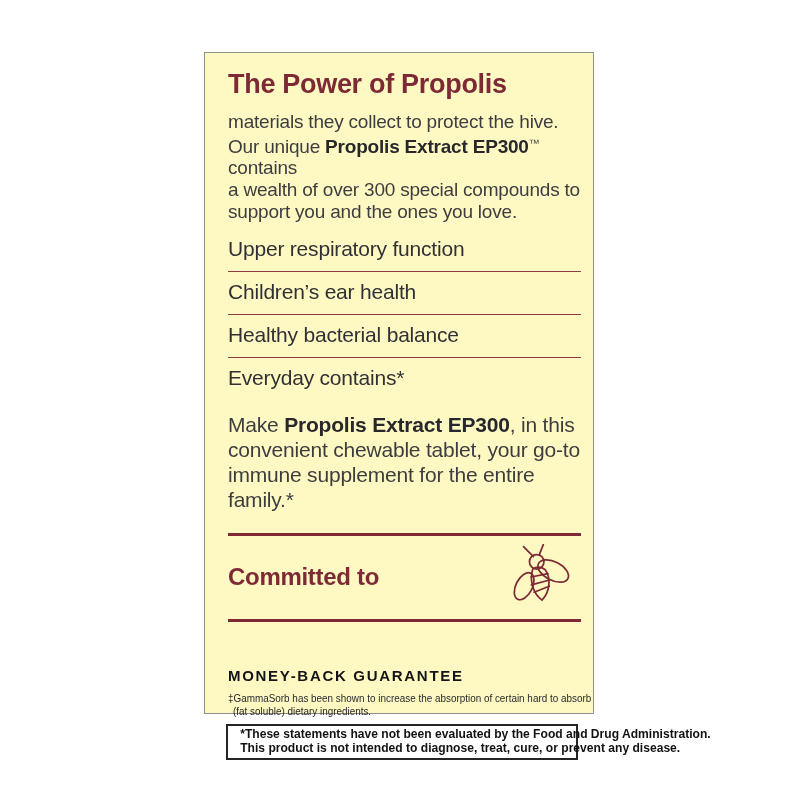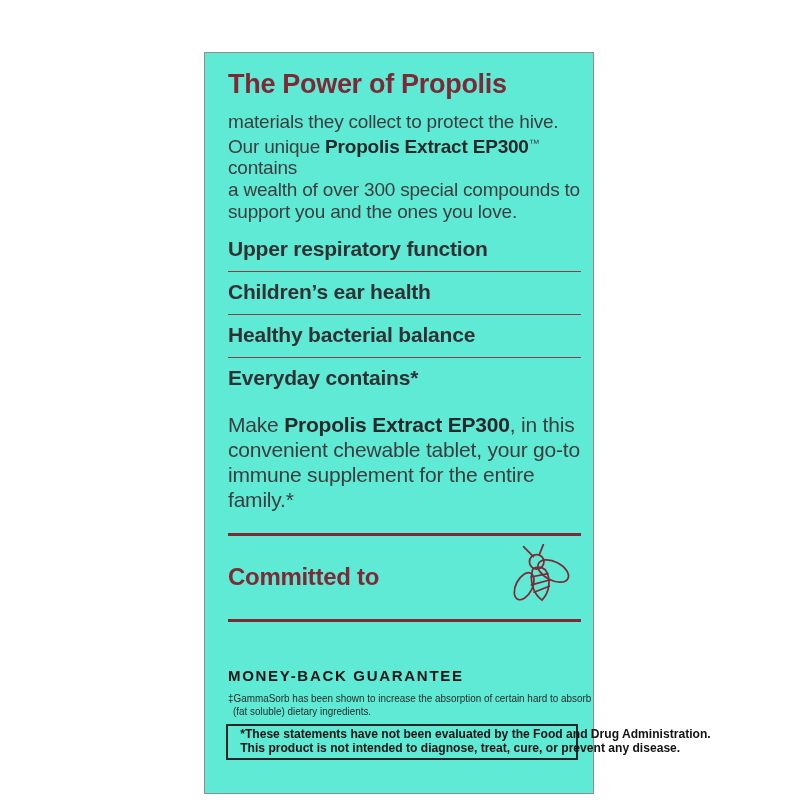--- a/index.html
+++ b/index.html
@@ -1,28 +1,28 @@
 <!DOCTYPE html>
 <html><head>
 <meta charset="utf-8">
 <style>
   html,body{margin:0;padding:0;background:#ffffff;width:800px;height:800px;
     font-family:"Liberation Sans",sans-serif;-webkit-font-smoothing:antialiased;}
   .canvas{position:relative;width:800px;height:800px;background:#fff;overflow:hidden;}
-  .panel{position:absolute;left:204px;top:52px;width:390px;height:742px;
-    border:1px solid #8f8f8f;box-sizing:border-box;background:#5eead4;}
+  .panel{position:absolute;left:204px;top:52px;width:390px;height:662px;
+    border:1px solid #8f8f8f;box-sizing:border-box;background:#fef9c3;}
   .content{padding:16px 12px 0 23px;}
 
   .title{font-size:27px;font-weight:bold;color:#7d2a36;letter-spacing:-0.3px;line-height:30px;}
 
   .intro{margin-top:12px;font-size:19px;line-height:21.7px;color:#3d3d40;letter-spacing:-0.2px;}
   .intro b,.closing b{color:#28282c;}
   .tm{font-size:11px;vertical-align:6px;letter-spacing:0;}
 
-  .benefits{margin-top:6px;font-weight:bold;}
+  .benefits{margin-top:6px;}
   .benefit{font-size:21px;color:#313135;letter-spacing:-0.2px;
     padding:8px 0 10px 0;border-bottom:1.5px solid #8d3c46;}
   .benefit.last{border-bottom:none;}
 
   .closing{margin-top:12px;font-size:21px;line-height:25px;color:#3d3d40;letter-spacing:-0.2px;}
 
   .commitment{margin-top:21px;border-top:3px solid #7d2a36;border-bottom:3px solid #7d2a36;
     padding:8px 0 9px 0;display:flex;justify-content:space-between;align-items:center;}
   .commitment-heading{font-size:24px;line-height:29px;font-weight:bold;color:#7d2a36;letter-spacing:-0.3px;}
   .bee{width:66px;height:66px;margin-right:8px;flex:0 0 auto;}

